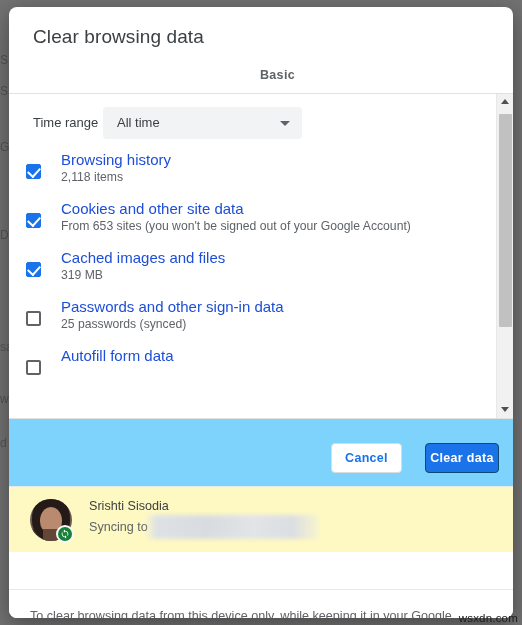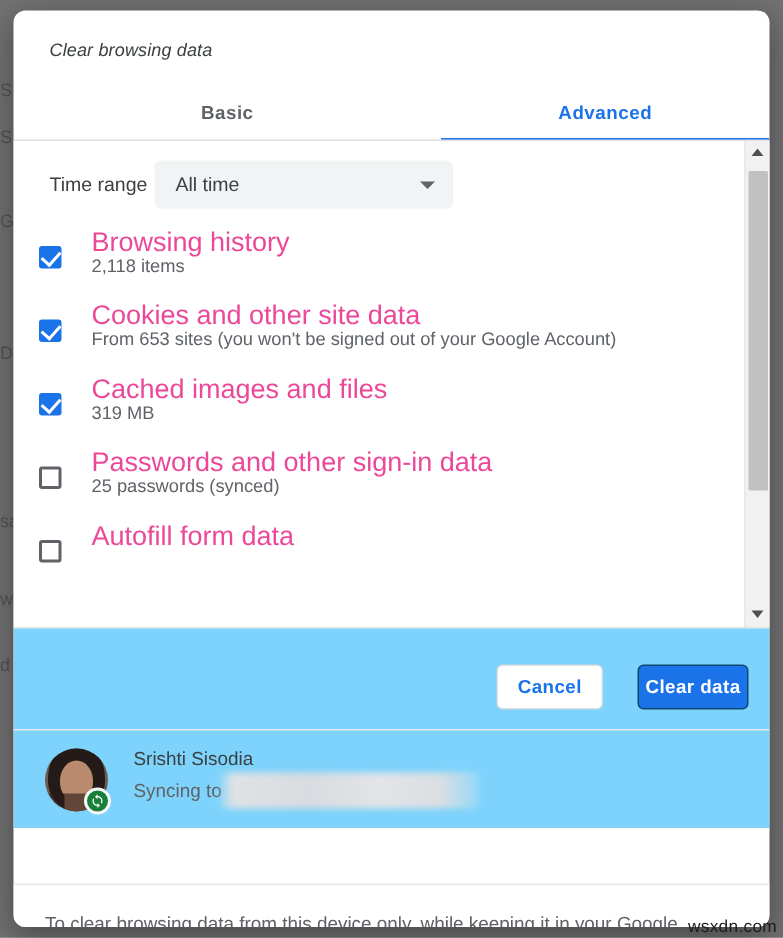--- a/index.html
+++ b/index.html
@@ -41,24 +41,23 @@
     border-radius: 8px;
     box-shadow: 0 6px 22px rgba(0,0,0,.38);
     overflow: hidden;
   }
 
   
   .dlg-title {
     position: absolute;
     left: 24px;
     top: 19px;
-    font-size: 12px;
+    font-size: 19px;
     color: #3c4043;
     letter-spacing: .1px;
-    font-style: italic;
   }
 
   
   .tabs {
     position: absolute;
     left: 0;
     top: 51px;
     width: 504px;
     height: 36px;
     display: flex;
@@ -186,22 +185,22 @@
     width: 6px;
     height: 10px;
     border: solid #fff;
     border-width: 0 2px 2px 0;
     transform: rotate(42deg);
   }
   .cb-title {
     position: absolute;
     left: 52px;
     top: 1px;
-    font-size: 18px;
-    color: #ec4899;
+    font-size: 15px;
+    color: #1d4ed8;
     white-space: nowrap;
   }
   .cb-sub {
     position: absolute;
     left: 52px;
     top: 20px;
     font-size: 12.2px;
     color: #5f6368;
     white-space: nowrap;
   }
@@ -294,21 +293,21 @@
     color: #fff;
   }
 
   
   .account-strip {
     position: absolute;
     left: 0;
     top: 479px;
     width: 504px;
     height: 66px;
-    background: #7dd3fc;
+    background: #fef9c3;
     border-top: 1px solid #e6e8ea;
     box-sizing: border-box;
   }
   .avatar {
     position: absolute;
     left: 21px;
     top: 12px;
     width: 42px;
     height: 42px;
     border-radius: 50%;
@@ -433,21 +432,20 @@
   <div class="ghost-text" style="left:0px; top:392px;">wh</div>
   <div class="ghost-text" style="left:0px; top:436px;">d</div>
 </div>
 
 <div id="dialog">
 
   <div class="dlg-title">Clear browsing data</div>
 
   <div class="tabs">
     <div class="tab">Basic</div>
-    <div class="tab active">Advanced</div>
   </div>
   <div class="tabs-underline"></div>
 
   <div class="scroll-body">
     <div class="scroll-inner">
 
       <div class="timerange-row">
         <div class="timerange-label">Time range</div>
         <div class="select-box">
           <span class="select-value">All time</span>

